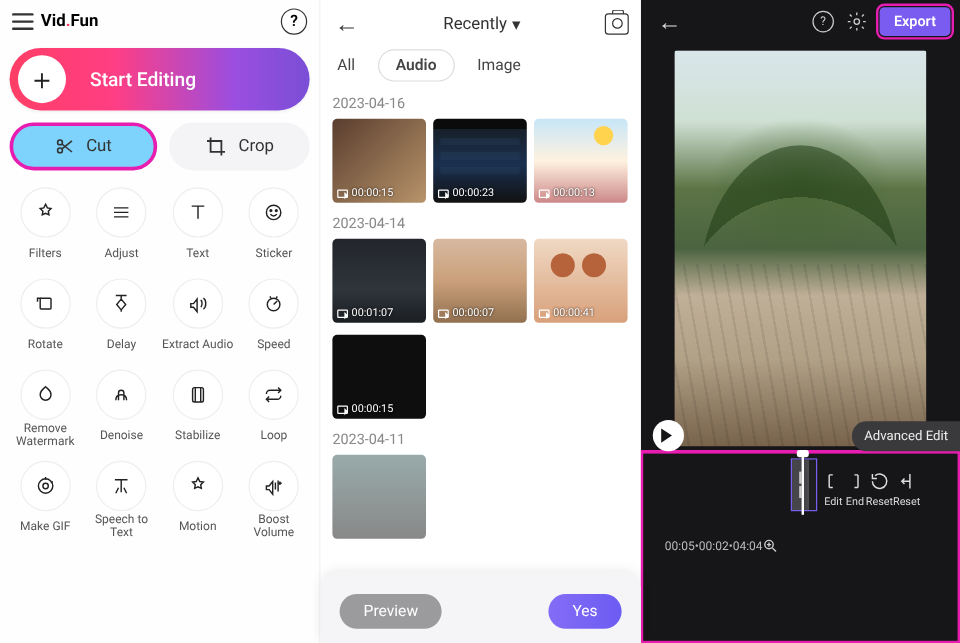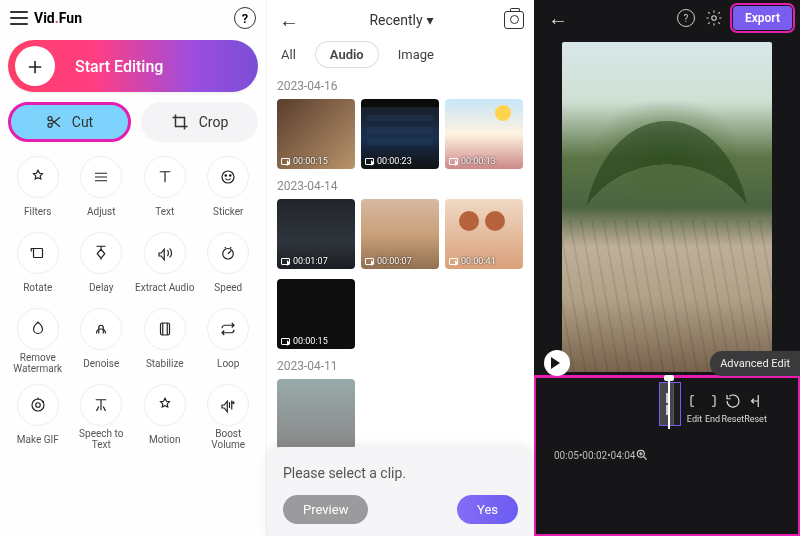--- a/index.html
+++ b/index.html
@@ -326,21 +326,20 @@
         </div>
       </div>
       <div class="dgroup">
         <div class="dlabel">2023-04-11</div>
         <div class="thumbs">
           <div class="thumb t8"></div>
         </div>
       </div>
     </div>
   <div class="sheet">
-    <div class="sheet-text">Please select a clip.</div>
     <div class="sheet-actions">
       <div class="pill pill-gray">Preview</div>
       <div class="pill pill-vio">Yes</div>
     </div>
   </div>
 </div>
 
 <div class="col right">
   <div class="r-head">
     <div class="arrow-l">←</div>

